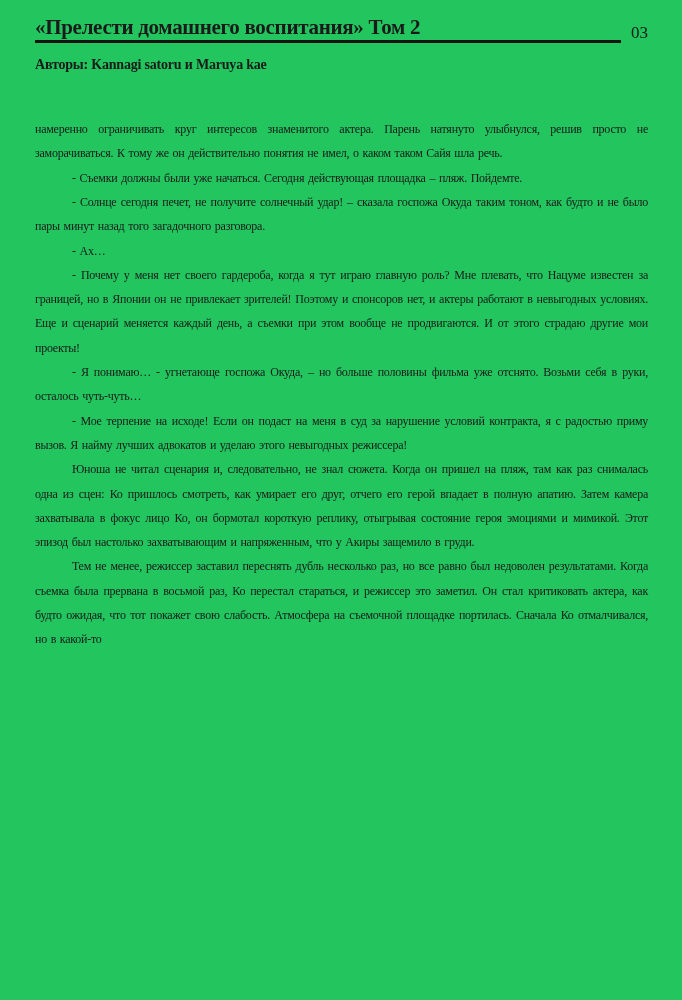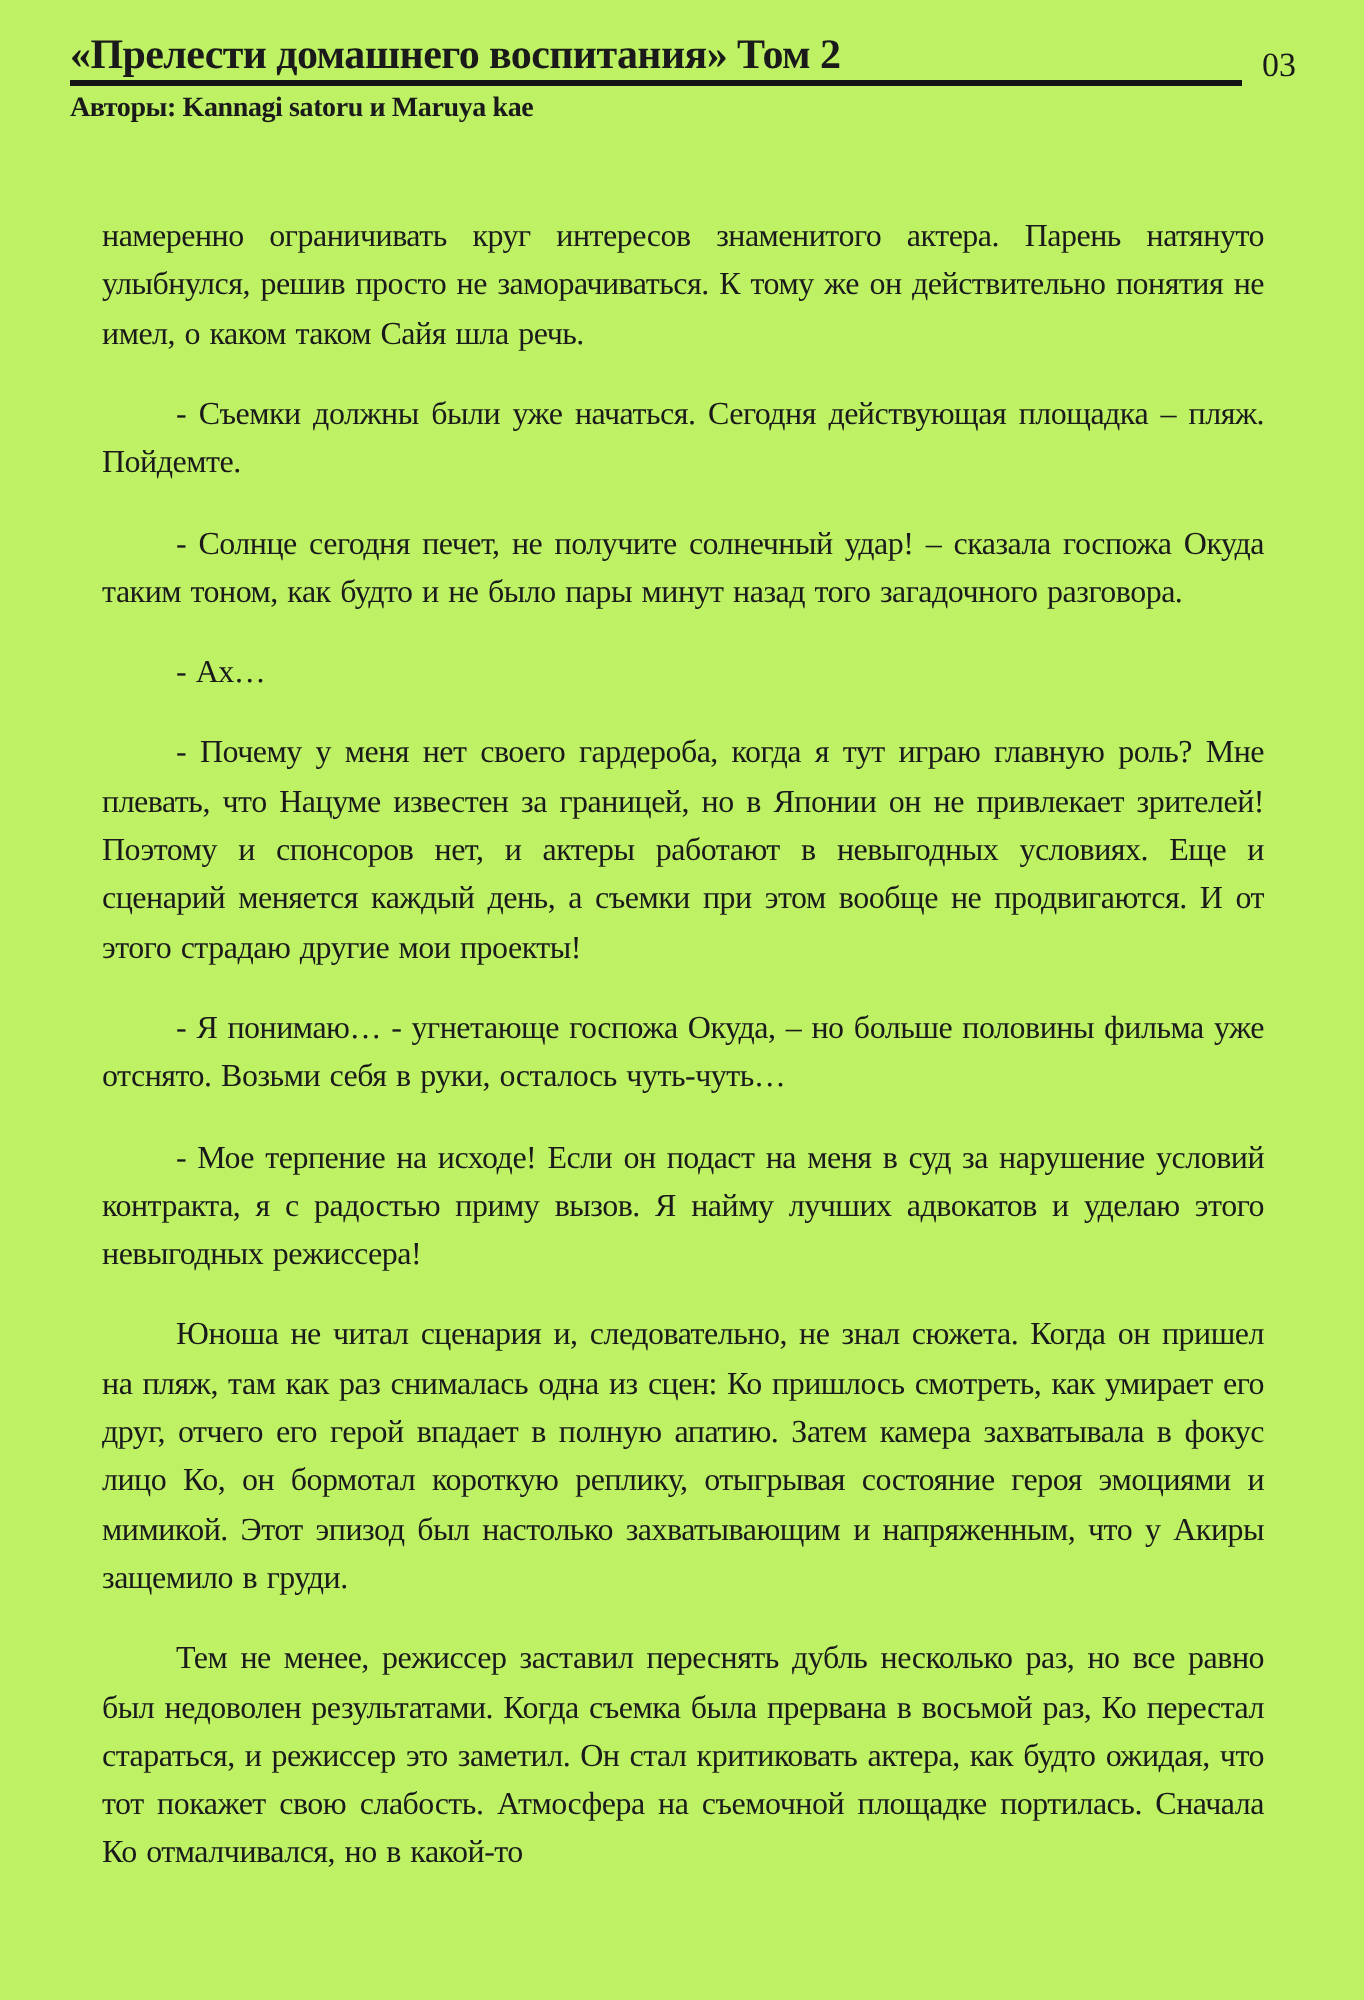--- a/index.html
+++ b/index.html
@@ -5,21 +5,21 @@
   html, body {
     margin: 0;
     padding: 0;
     background: #e9e8e6;
   }
   .page {
     position: relative;
     width: 682px;
     height: 1000px;
     margin: 0 auto;
-    background: #bef264;
+    background: #22c55e;
     color: #1a1a1a;
     font-family: "Liberation Serif", "DejaVu Serif", serif;
     overflow: hidden;
     box-sizing: border-box;
     padding: 16px 34px 0 35px;
   }
   
   .header-top {
     display: flex;
     align-items: flex-end;
@@ -41,31 +41,31 @@
     flex: 0 0 auto;
     font-size: 17px;
     line-height: 1;
     padding-left: 10px;
     padding-bottom: 2px;
   }
   .authors-line {
     font-size: 14px;
     font-weight: 600;
     letter-spacing: -0.2px;
-    margin-top: 4px;
+    margin-top: 14px;
   }
   
   .body-text {
     margin-top: 44px;
   }
   .body-text p {
-    margin: 16px;
+    margin: 0;
     text-align: justify;
     text-indent: 37px;
-    font-size: 16px;
+    font-size: 12px;
     line-height: 24.3px;
     letter-spacing: -0.25px;
     word-spacing: 1px;
   }
   .body-text p.noindent {
     text-indent: 0;
   }
   .body-text p.gap {
     margin-top: 24px;
   }

